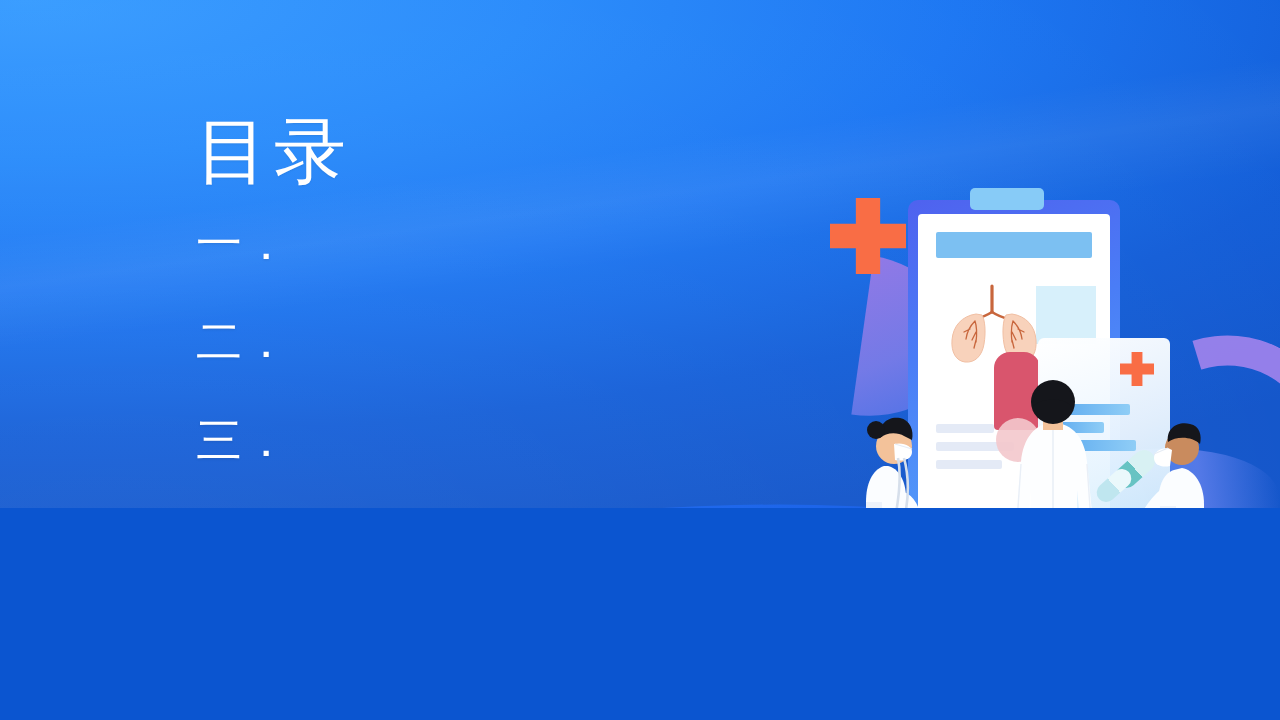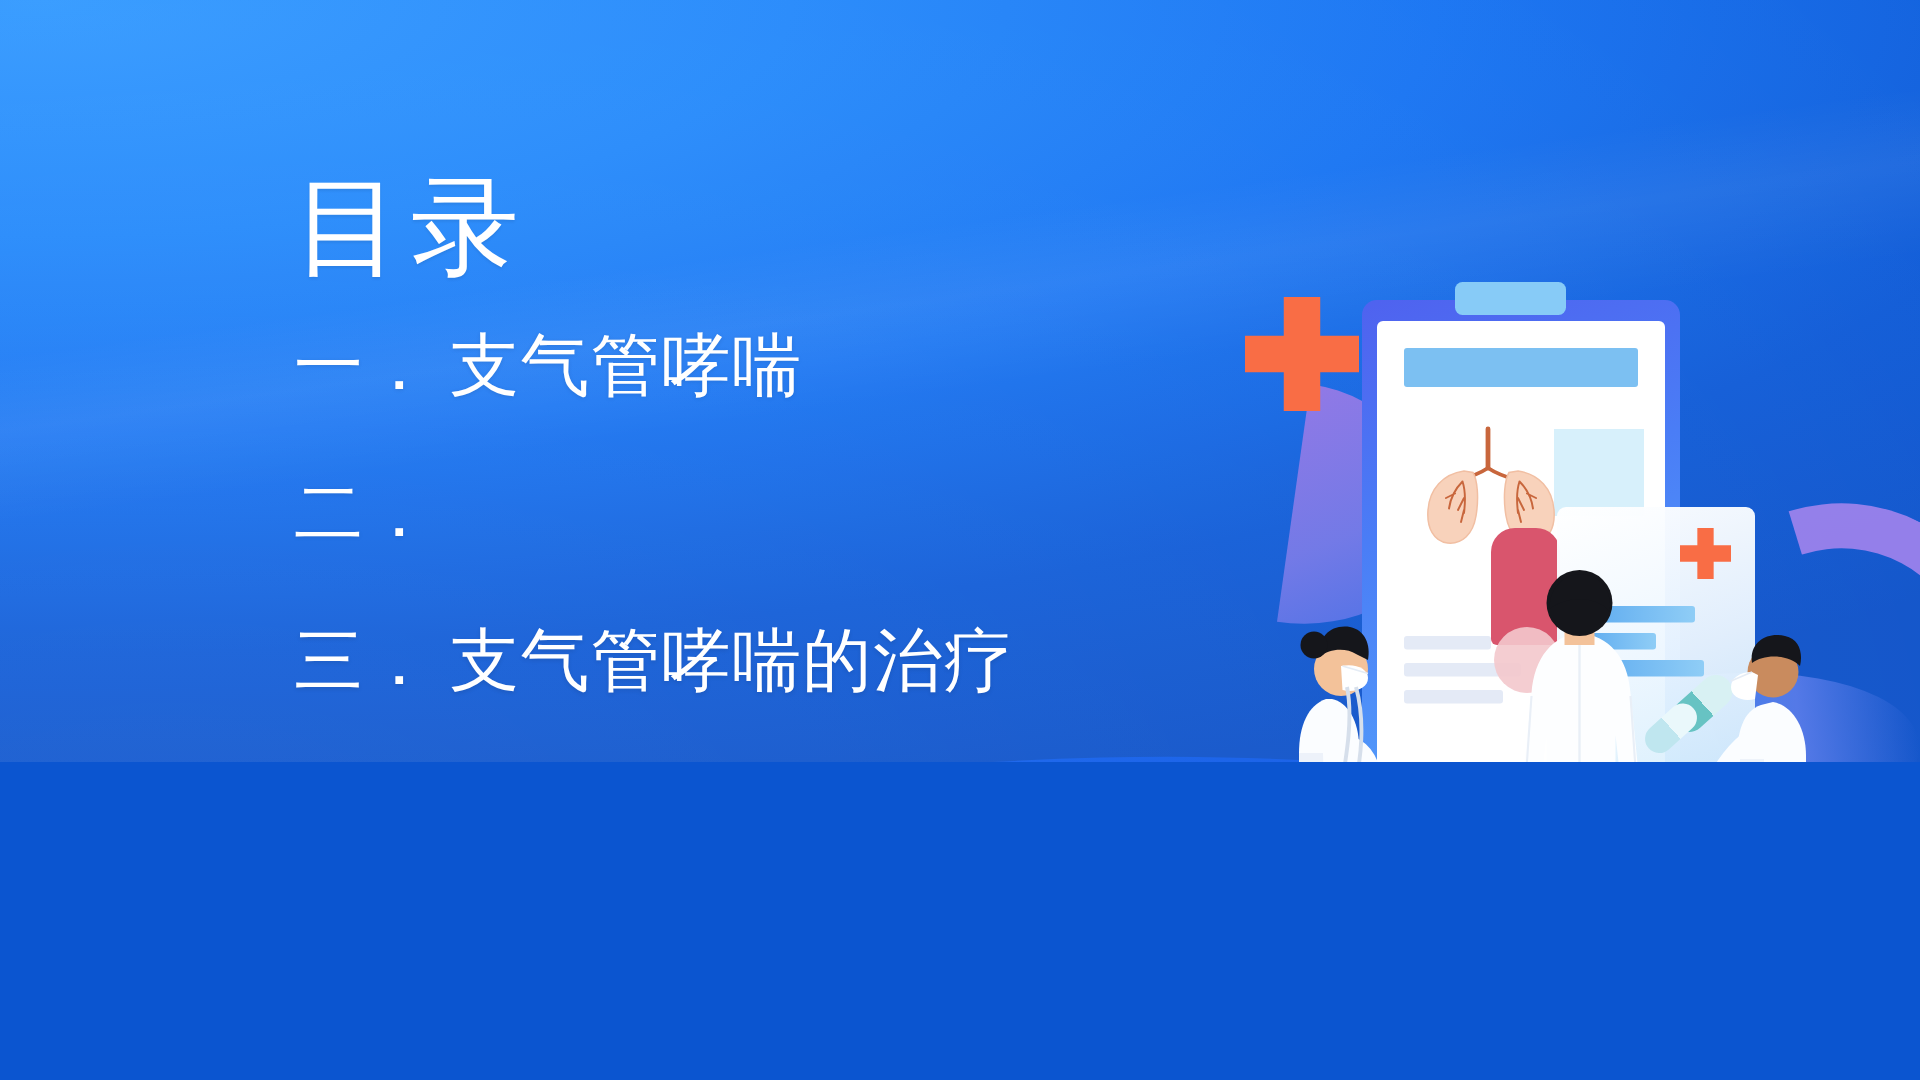--- a/index.html
+++ b/index.html
@@ -217,30 +217,28 @@
   <div class="wave-c"></div>
 
   <div class="toc">
 
     <div class="toc-title">目录</div>
 
     <div class="toc-list">
 
       <div class="toc-item">
         <span class="toc-num">一．</span>
-        <span class="toc-label">支气管哮喘</span>
       </div>
 
       <div class="toc-item">
         <span class="toc-num">二．</span>
       </div>
 
       <div class="toc-item">
         <span class="toc-num">三．</span>
-        <span class="toc-label">支气管哮喘的治疗</span>
       </div>
 
     </div>
   </div>
 
   <div class="illus">
 
     <div class="swoosh-left"></div>
     <div class="swoosh-right"></div>
     <div class="swoosh-ribbon"></div>

